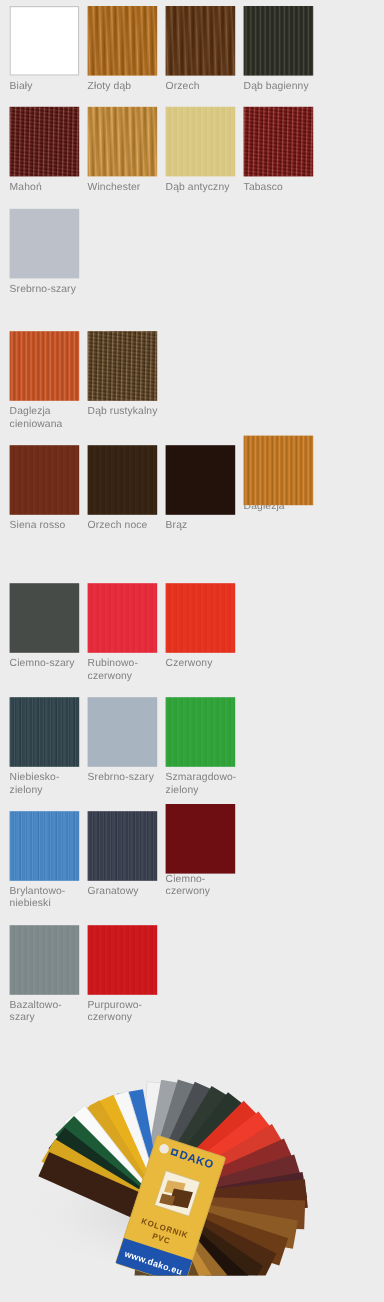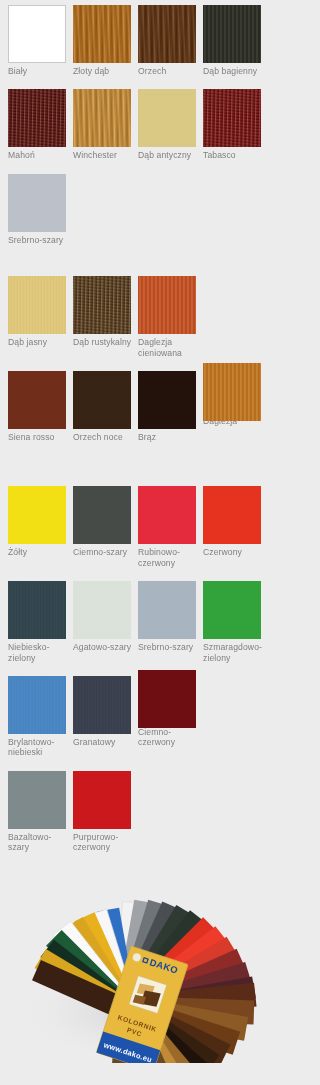--- a/index.html
+++ b/index.html
@@ -113,31 +113,27 @@
         <div class="lbl">Srebrno-szary</div>
       </div>
     </div>
   </div>
 
   <div class="gap"></div>
 
   <div class="section">
     <div class="row">
       <div class="cell">
-        <div class="sw g-fine" style=";background-color:#e5cb79;"></div>
-        <div class="lbl">Dąb jasny</div>
+        <div class="sw g-vert" style=";background-color:#cc5526;"></div>
+        <div class="lbl">Daglezja cieniowana</div>
       </div>
       <div class="cell">
         <div class="sw g-rough" style=";background-color:#6b4a22;"></div>
         <div class="lbl">Dąb rustykalny</div>
       </div>
-      <div class="cell">
-        <div class="sw g-vert" style=";background-color:#cc5526;"></div>
-        <div class="lbl">Daglezja cieniowana</div>
-      </div>
     </div>
     <div class="gap-sm"></div>
     <div class="row">
       <div class="cell">
         <div class="sw g-flat" style=";background-color:#6e2a16;"></div>
         <div class="lbl">Siena rosso</div>
       </div>
       <div class="cell">
         <div class="sw g-flat" style=";background-color:#34200f;"></div>
         <div class="lbl">Orzech noce</div>
@@ -152,45 +148,37 @@
       </div>
     </div>
     <div class="gap-sm"></div>
   </div>
 
   <div class="gap"></div>
 
   <div class="section">
     <div class="row">
       <div class="cell">
-        <div class="sw g-flat" style=";background-color:#f7e310;"></div>
-        <div class="lbl">Żółty</div>
-      </div>
-      <div class="cell">
         <div class="sw" style=";background-color:#474b47;"></div>
         <div class="lbl">Ciemno-szary</div>
       </div>
       <div class="cell">
         <div class="sw g-flat" style=";background-color:#e8283a;"></div>
         <div class="lbl">Rubinowo-czerwony</div>
       </div>
       <div class="cell">
         <div class="sw g-flat" style=";background-color:#e8301b;"></div>
         <div class="lbl">Czerwony</div>
       </div>
     </div>
     <div class="gap-sm"></div>
     <div class="row">
       <div class="cell">
         <div class="sw g-fine" style=";background-color:#2b4049;"></div>
         <div class="lbl">Niebiesko-zielony</div>
-      </div>
-      <div class="cell">
-        <div class="sw g-flat" style=";background-color:#dee5dd;"></div>
-        <div class="lbl">Agatowo-szary</div>
       </div>
       <div class="cell">
         <div class="sw" style=";background-color:#a8b4c0;"></div>
         <div class="lbl">Srebrno-szary</div>
       </div>
       <div class="cell">
         <div class="sw g-flat" style=";background-color:#2fa338;"></div>
         <div class="lbl">Szmaragdowo-zielony</div>
       </div>
     </div>

